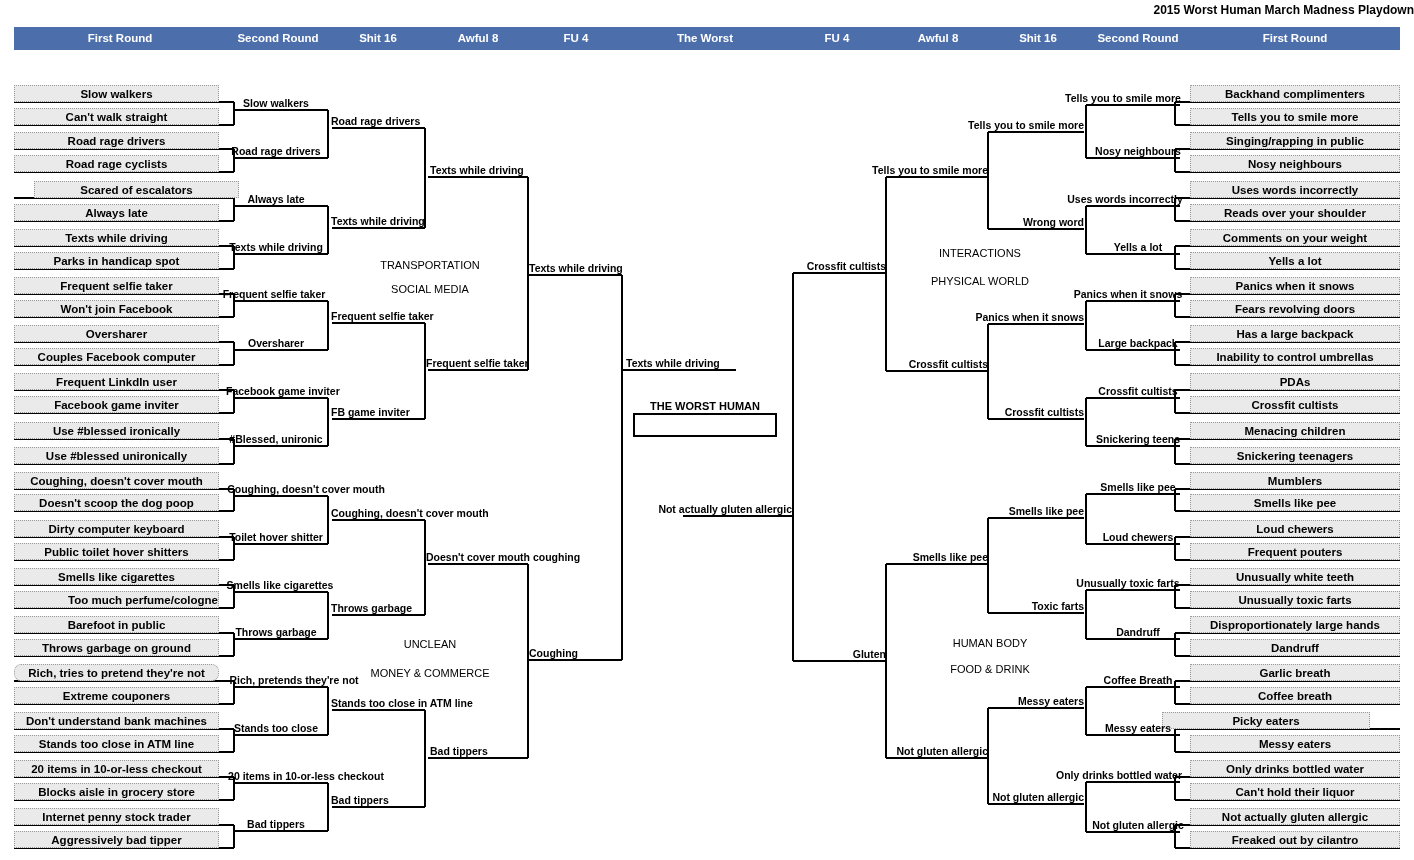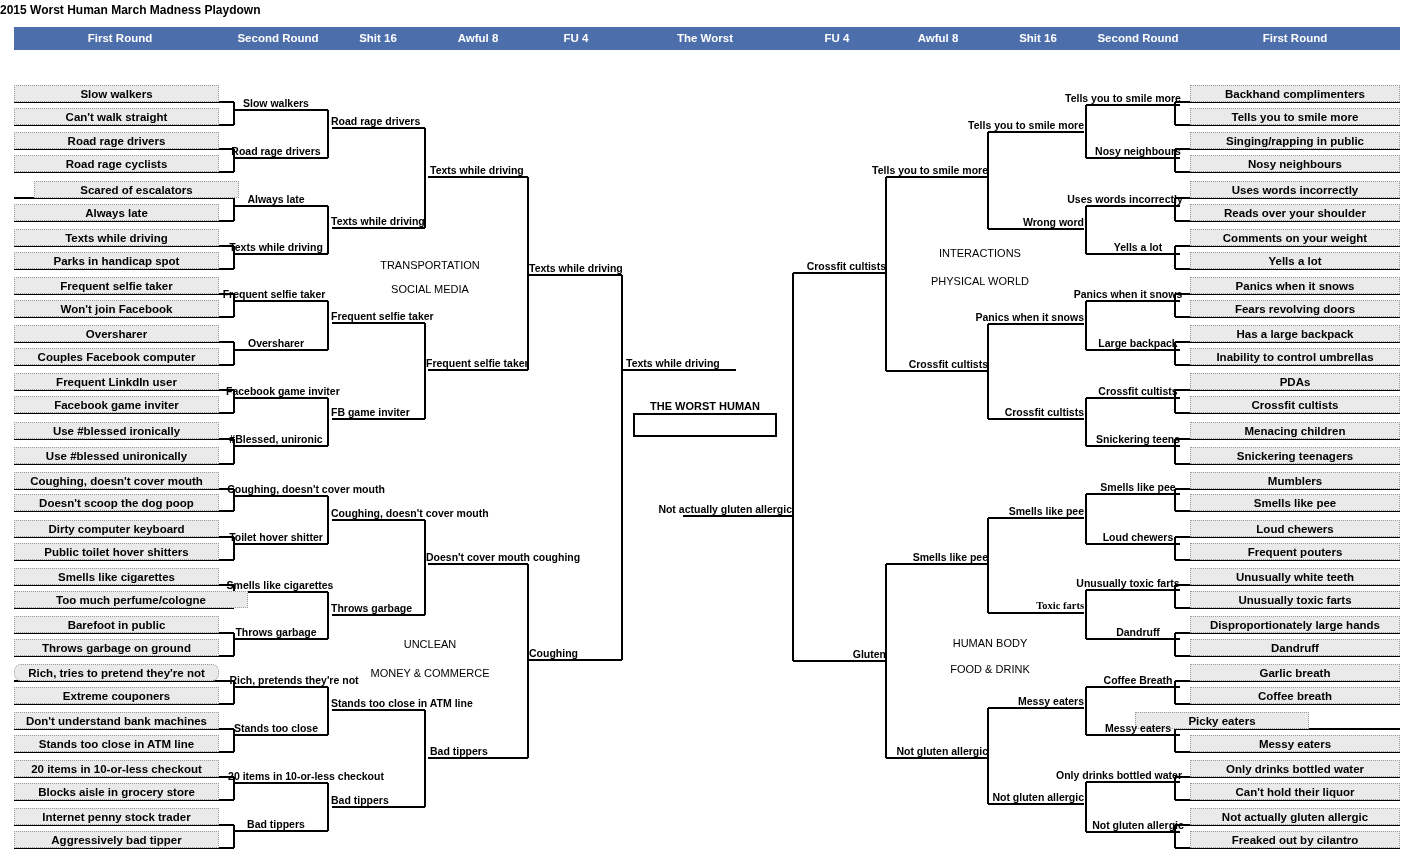--- a/index.html
+++ b/index.html
@@ -1,20 +1,20 @@
 <!DOCTYPE html>
 <html><head>
 <meta charset="utf-8">
 <style>
   html,body{margin:0;padding:0;background:#fff;}
   body{width:1414px;height:860px;font-family:"Liberation Sans",sans-serif;color:#000;overflow:hidden;}
   #root{position:relative;width:1414px;height:860px;}
 
   .title{
-    position:absolute;left:0;top:3px;width:1414px;text-align:left;
+    position:absolute;left:0;top:3px;width:1414px;text-align:right;
     font-size:12px;font-weight:bold;letter-spacing:0;
   }
   .headerbar{
     position:absolute;left:14px;top:27px;width:1386px;height:23px;
     background:#4c6eab;
   }
   .hdr-label{
     position:absolute;top:30px;height:17px;line-height:17px;
     color:#ffffff;font-size:11.5px;font-weight:bold;text-align:center;
     white-space:nowrap;
@@ -283,21 +283,21 @@
       <div class="slot" style="left: 14px; top: 348px; width: 205px;">Couples Facebook computer</div>
       <div class="slot" style="left: 14px; top: 373px; width: 205px;">Frequent LinkdIn user</div>
       <div class="slot" style="left: 14px; top: 396px; width: 205px;">Facebook game inviter</div>
       <div class="slot" style="left: 14px; top: 422px; width: 205px;">Use #blessed ironically</div>
       <div class="slot" style="left: 14px; top: 447px; width: 205px;">Use #blessed unironically</div>
       <div class="slot" style="left: 14px; top: 472px; width: 205px;">Coughing, doesn't cover mouth</div>
       <div class="slot" style="left: 14px; top: 494px; width: 205px;">Doesn't scoop the dog poop</div>
       <div class="slot" style="left: 14px; top: 520px; width: 205px;">Dirty computer keyboard</div>
       <div class="slot" style="left: 14px; top: 543px; width: 205px;">Public toilet hover shitters</div>
       <div class="slot" style="left: 14px; top: 568px; width: 205px;">Smells like cigarettes</div>
-      <div class="slot" style="left: 14px; top: 591px; width: 234px;">Too much perfume/cologne</div>
+      <div class="slot" style="left: 14px; top: 591px; width: 205px; text-align: right;">Too much perfume/cologne</div>
       <div class="slot" style="left: 14px; top: 616px; width: 205px;">Barefoot in public</div>
       <div class="slot" style="left: 14px; top: 639px; width: 205px;">Throws garbage on ground</div>
       <div class="slot" style="left: 14px; top: 664px; width: 205px; border-radius: 7px;">Rich, tries to pretend they're not</div>
       <div class="slot" style="left: 14px; top: 687px; width: 205px;">Extreme couponers</div>
       <div class="slot" style="left: 14px; top: 712px; width: 205px;">Don't understand bank machines</div>
       <div class="slot" style="left: 14px; top: 735px; width: 205px;">Stands too close in ATM line</div>
       <div class="slot" style="left: 14px; top: 760px; width: 205px;">20 items in 10-or-less checkout</div>
       <div class="slot" style="left: 14px; top: 783px; width: 205px;">Blocks aisle in grocery store</div>
       <div class="slot" style="left: 14px; top: 808px; width: 205px;">Internet penny stock trader</div>
       <div class="slot" style="left: 14px; top: 831px; width: 205px;">Aggressively bad tipper</div>
@@ -364,21 +364,21 @@
       <div class="slot" style="left: 1190px; top: 472px; width: 210px;">Mumblers</div>
       <div class="slot" style="left: 1190px; top: 494px; width: 210px;">Smells like pee</div>
       <div class="slot" style="left: 1190px; top: 520px; width: 210px;">Loud chewers</div>
       <div class="slot" style="left: 1190px; top: 543px; width: 210px;">Frequent pouters</div>
       <div class="slot" style="left: 1190px; top: 568px; width: 210px;">Unusually white teeth</div>
       <div class="slot" style="left: 1190px; top: 591px; width: 210px;">Unusually toxic farts</div>
       <div class="slot" style="left: 1190px; top: 616px; width: 210px;">Disproportionately large hands</div>
       <div class="slot" style="left: 1190px; top: 639px; width: 210px;">Dandruff</div>
       <div class="slot" style="left: 1190px; top: 664px; width: 210px;">Garlic breath</div>
       <div class="slot" style="left: 1190px; top: 687px; width: 210px;">Coffee breath</div>
-      <div class="slot" style="left: 1135px; top: 712px; width: 174px;">Picky eaters</div>
+      <div class="slot" style="left: 1162px; top: 712px; width: 208px;">Picky eaters</div>
       <div class="slot" style="left: 1190px; top: 735px; width: 210px;">Messy eaters</div>
       <div class="slot" style="left: 1190px; top: 760px; width: 210px;">Only drinks bottled water</div>
       <div class="slot" style="left: 1190px; top: 783px; width: 210px;">Can't hold their liquor</div>
       <div class="slot" style="left: 1190px; top: 808px; width: 210px;">Not actually gluten allergic</div>
       <div class="slot" style="left: 1190px; top: 831px; width: 210px;">Freaked out by cilantro</div>
     </div>
   <div id="right-round2">
       <div class="lbl c" style="left: 1058px; top: 91px; width: 130px;">Tells you to smile more</div>
       <div class="lbl c" style="left: 1088px; top: 144px; width: 100px;">Nosy neighbours</div>
       <div class="lbl c" style="left: 1062px; top: 192px; width: 126px;">Uses words incorrectly</div>
@@ -395,21 +395,21 @@
       <div class="lbl c" style="left: 1088px; top: 721px; width: 100px;">Messy eaters</div>
       <div class="lbl c" style="left: 1050px; top: 768px; width: 138px;">Only drinks bottled water</div>
       <div class="lbl c" style="left: 1088px; top: 818px; width: 100px;">Not gluten allergic</div>
     </div>
   <div id="right-round3">
       <div class="lbl r" style="left: 956px; top: 118px; width: 128px;">Tells you to smile more</div>
       <div class="lbl r" style="left: 988px; top: 215px; width: 96px;">Wrong word</div>
       <div class="lbl r" style="left: 966px; top: 310px; width: 118px;">Panics when it snows</div>
       <div class="lbl r" style="left: 988px; top: 405px; width: 96px;">Crossfit cultists</div>
       <div class="lbl r" style="left: 988px; top: 504px; width: 96px;">Smells like pee</div>
-      <div class="lbl r" style="left: 988px; top: 599px; width: 96px; font-family: Liberation Serif, serif;">Toxic farts</div>
+      <div class="lbl r" style="left: 988px; top: 599px; width: 96px;">Toxic farts</div>
       <div class="lbl r" style="left: 988px; top: 694px; width: 96px;">Messy eaters</div>
       <div class="lbl r" style="left: 984px; top: 790px; width: 100px;">Not gluten allergic</div>
     </div>
   <div id="right-round4">
       <div class="lbl r" style="left: 862px; top: 163px; width: 126px;">Tells you to smile more</div>
       <div class="lbl r" style="left: 886px; top: 357px; width: 102px;">Crossfit cultists</div>
       <div class="lbl r" style="left: 886px; top: 550px; width: 102px;">Smells like pee</div>
       <div class="lbl r" style="left: 880px; top: 744px; width: 108px;">Not gluten allergic</div>
     </div>
   <div id="right-round5">

